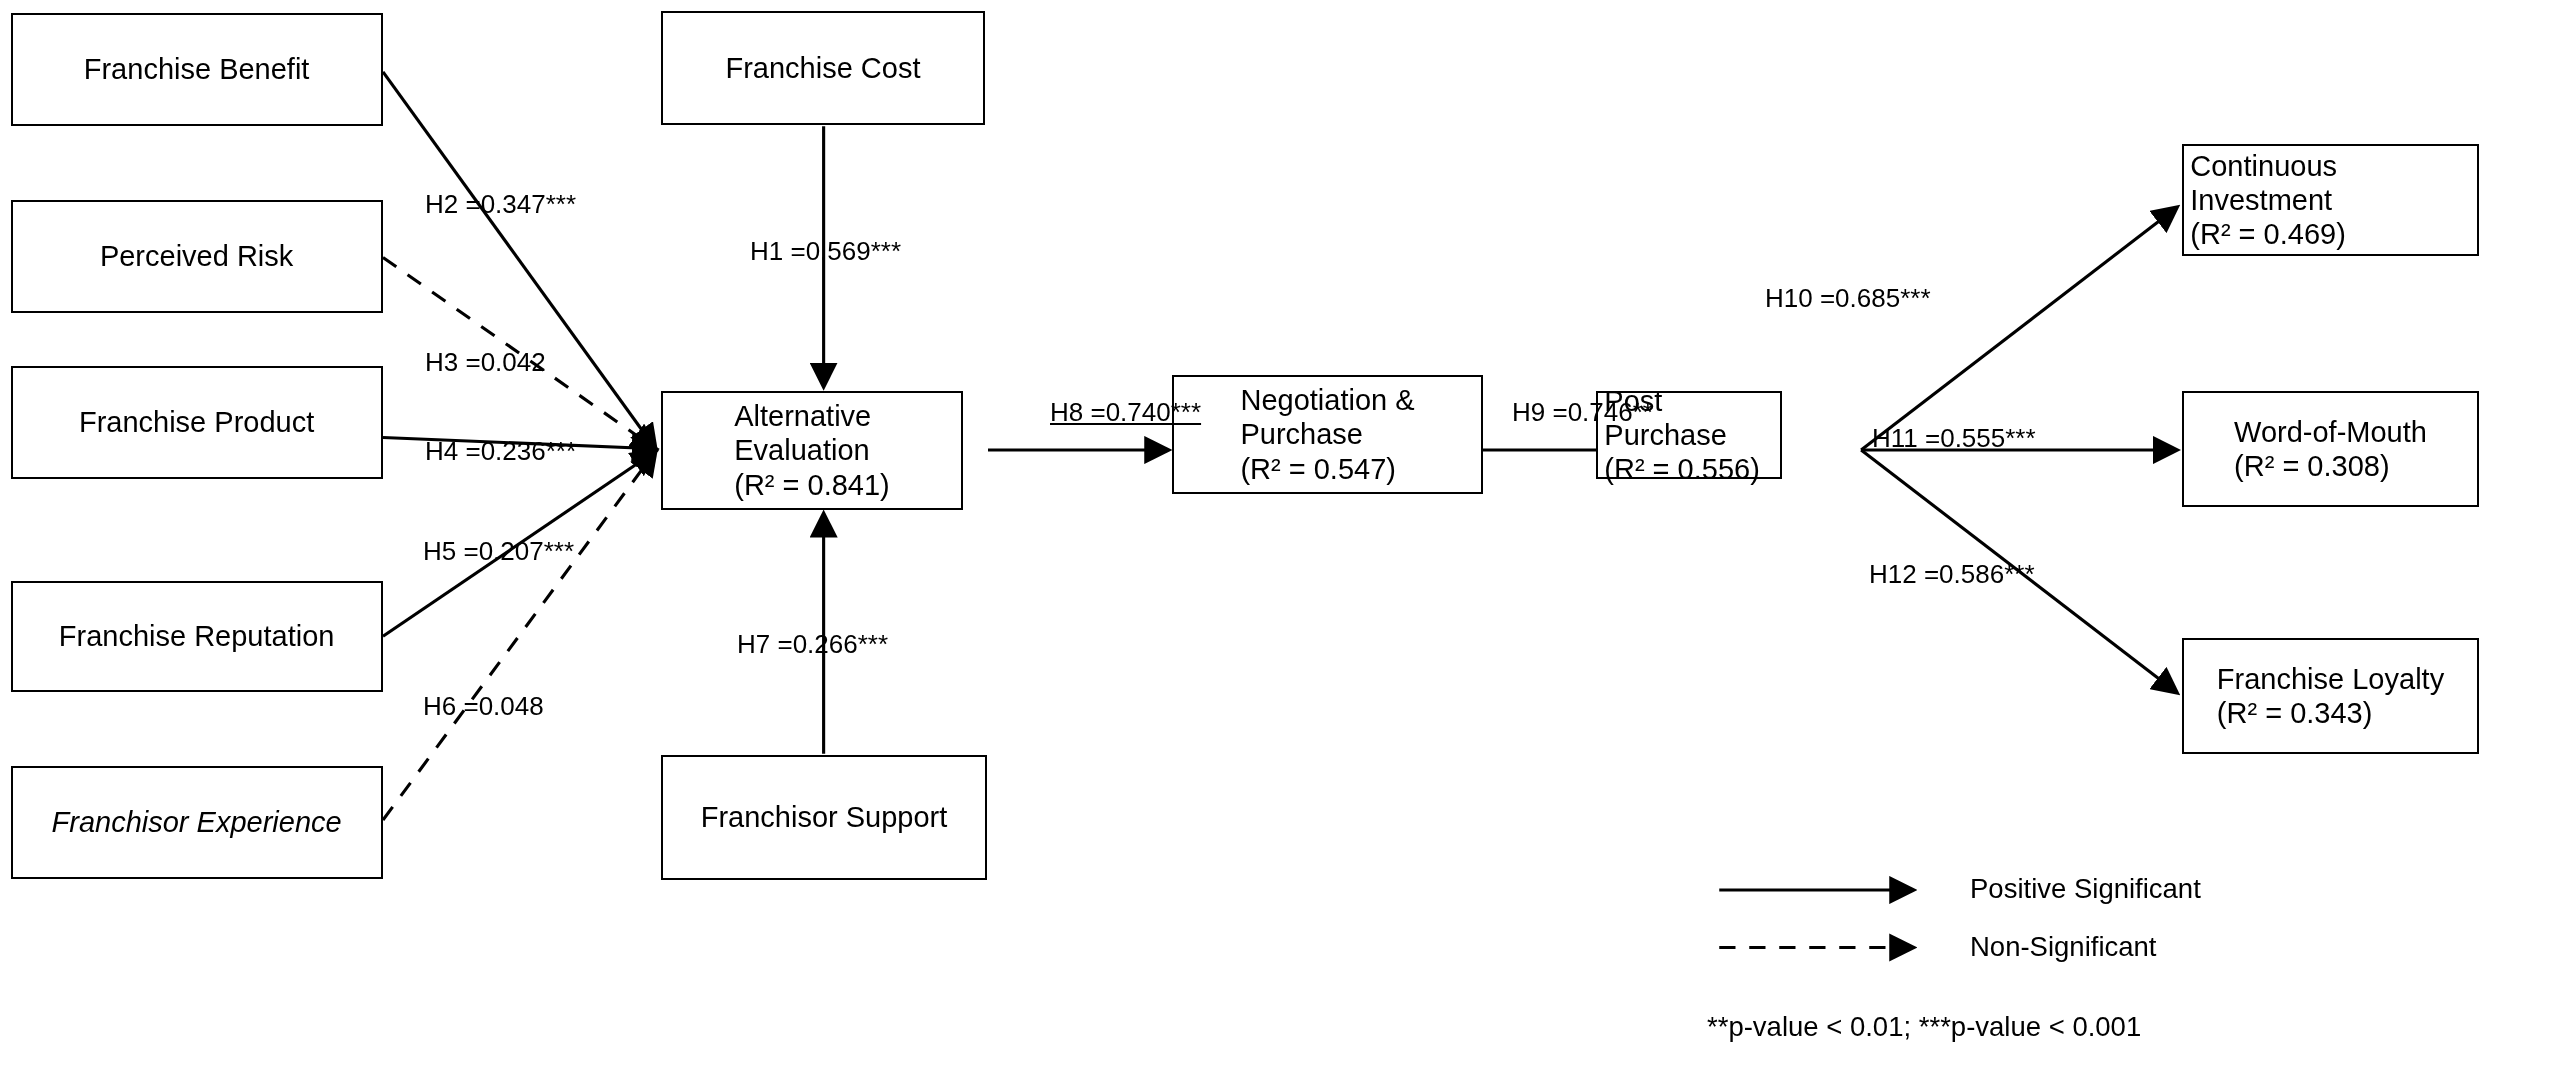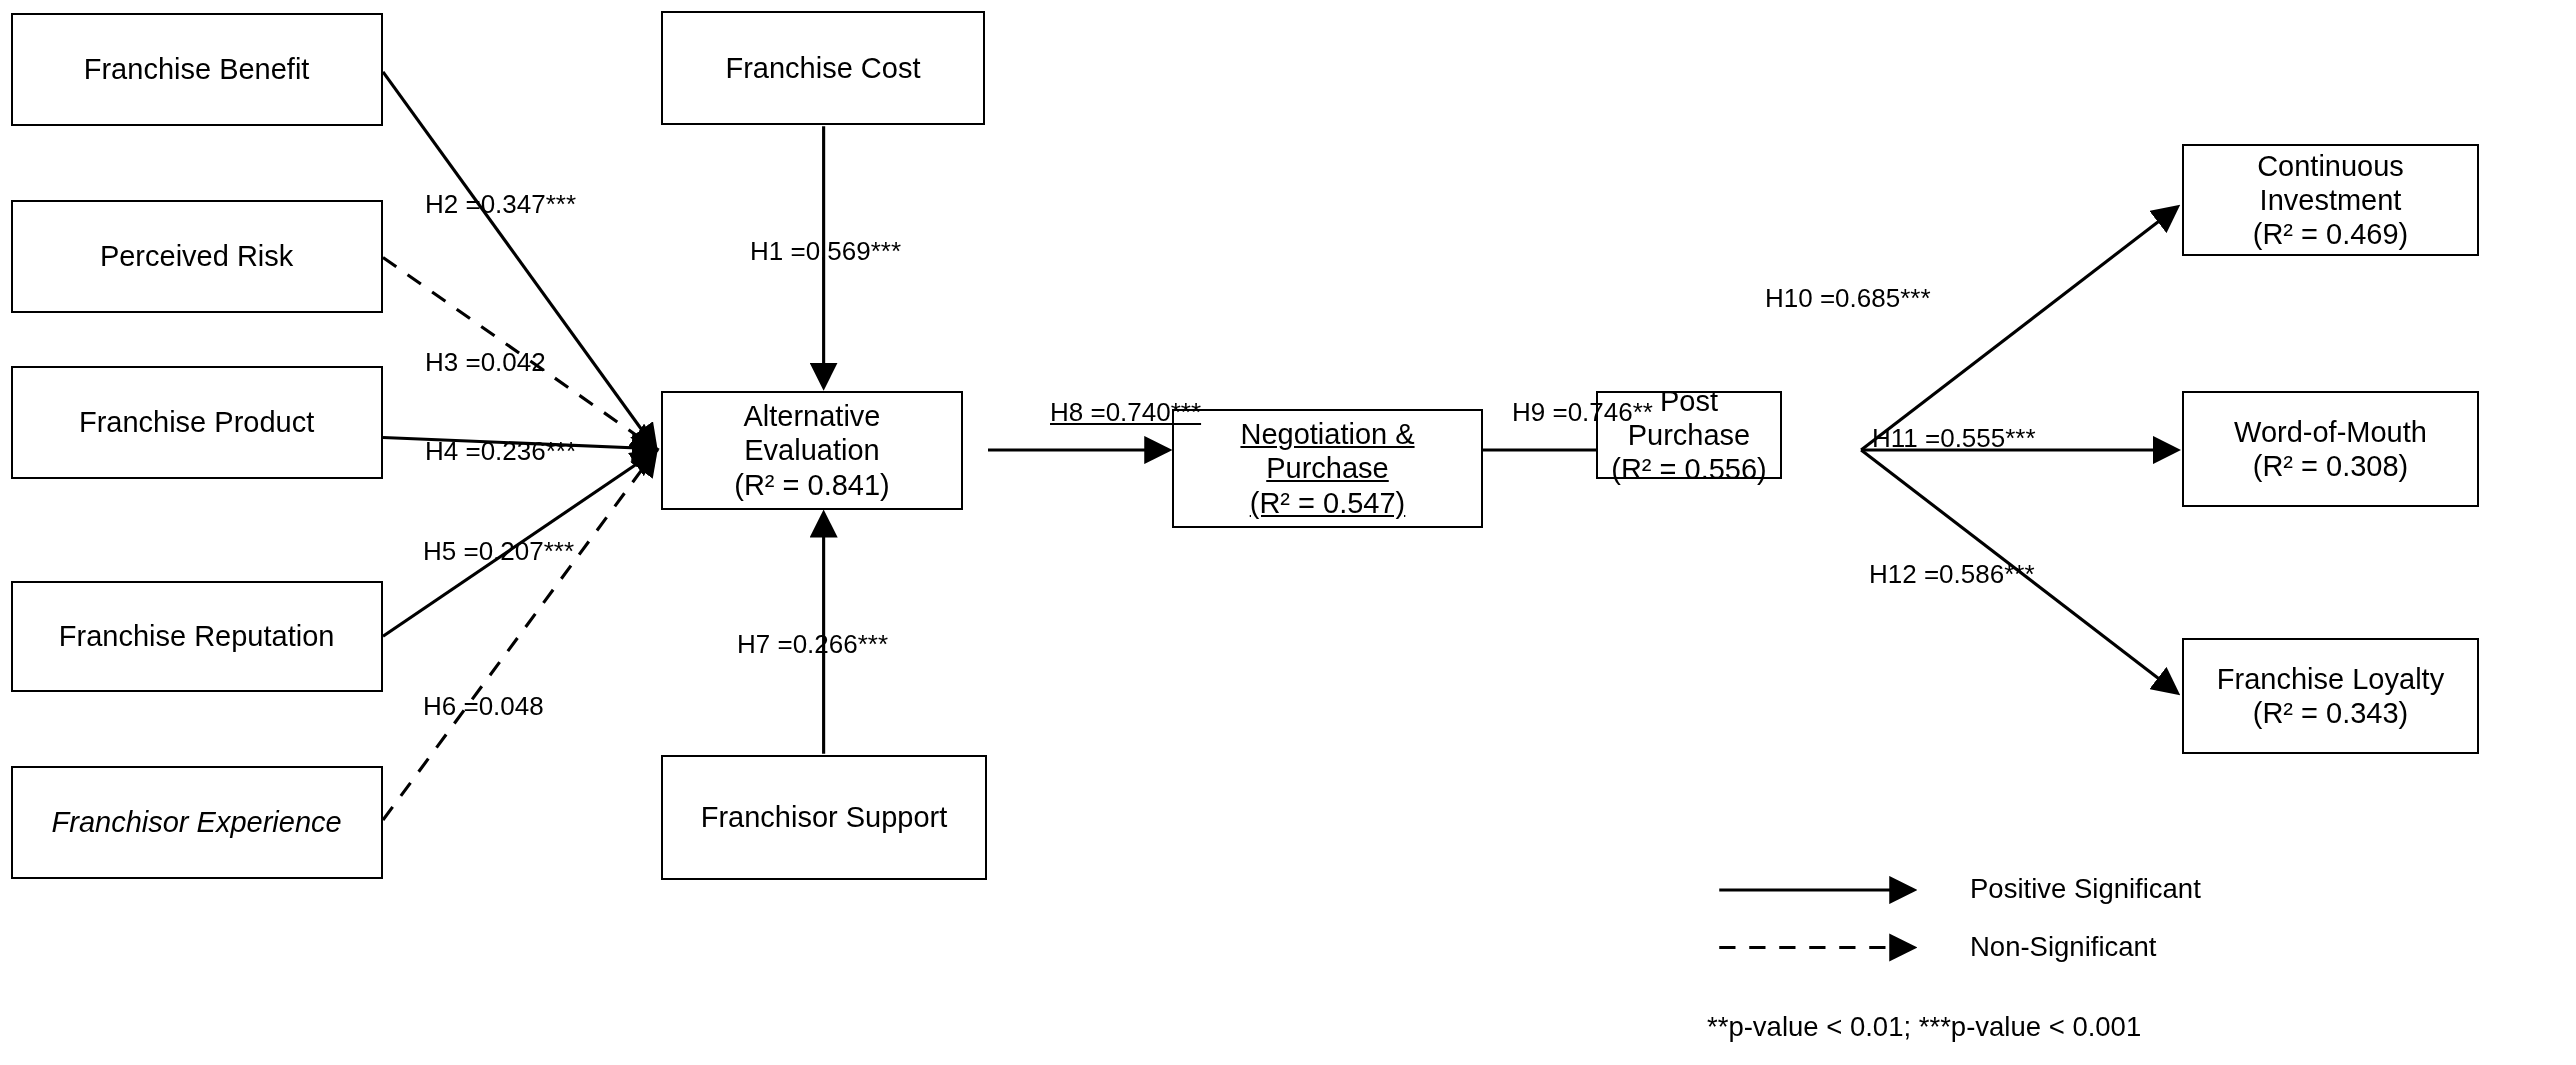--- a/index.html
+++ b/index.html
@@ -1,21 +1,21 @@
 <!DOCTYPE html>
 <html style="font-size:10px"><head>
 <meta charset="utf-8">
 <style>
   html,body{margin:0;padding:0;background:#ffffff;}
   body{width:2576px;height:1065px;overflow:hidden;
        font-family:"Liberation Sans","DejaVu Sans",sans-serif;color:#000;}
   #stage{position:relative;width:2576px;height:1065px;background:#fff;}
   #wires{position:absolute;left:0;top:0;width:2576px;height:1065px;}
   .node{position:absolute;border:2.5px solid #000;background:#fff;
-        display:flex;align-items:center;justify-content:center;text-align:center;
+        display:flex;align-items:center;justify-content:center;
         font-size:29px;line-height:1.18;box-sizing:border-box;}
   .node .lbl{display:block;padding:0 6.3px;}
   .elabel{position:absolute;font-size:26px;white-space:nowrap;line-height:1;}
   .legend-text{position:absolute;font-size:27.5px;white-space:nowrap;line-height:1;}
 </style>
 </head>
 <body>
 
 <div id="stage">
 
@@ -85,21 +85,21 @@
       <span>Alternative</span><br>
       <span>Evaluation</span><br>
       <span>(R² = 0.841)</span>
     </span>
   </div>
 
   <div class="node" style="left:661px;top:755px;width:326px;height:125px;">
     <span class="lbl">Franchisor Support</span>
   </div>
 
-  <div class="node" style="left:1172px;top:409px;width:311px;height:119px;text-decoration:underline;">
+  <div class="node" style="left:1172px;top:375px;width:311px;height:119px;">
     <span class="lbl">
       <span>Negotiation &amp;</span><br>
       <span>Purchase</span><br>
       <span>(R² = 0.547)</span>
     </span>
   </div>
 
   <div class="node" style="left:1596px;top:391px;width:186px;height:88px;">
     <span class="lbl">
       <span>Post Purchase</span><br>

